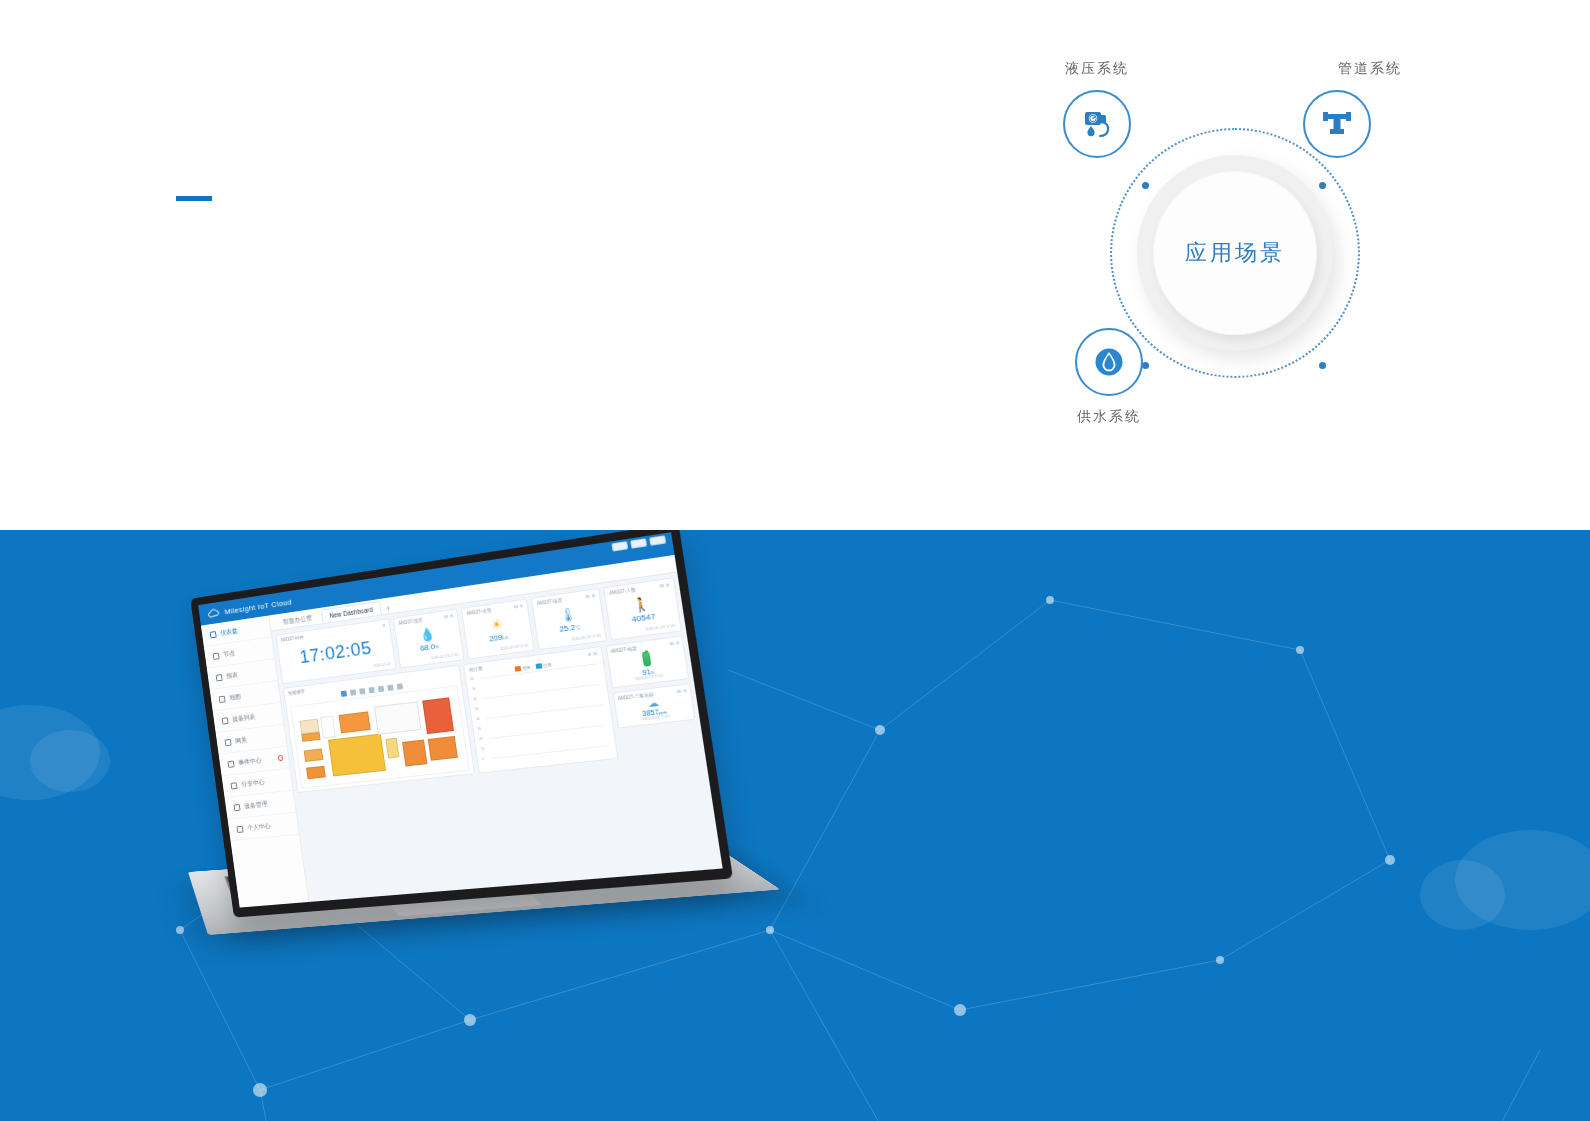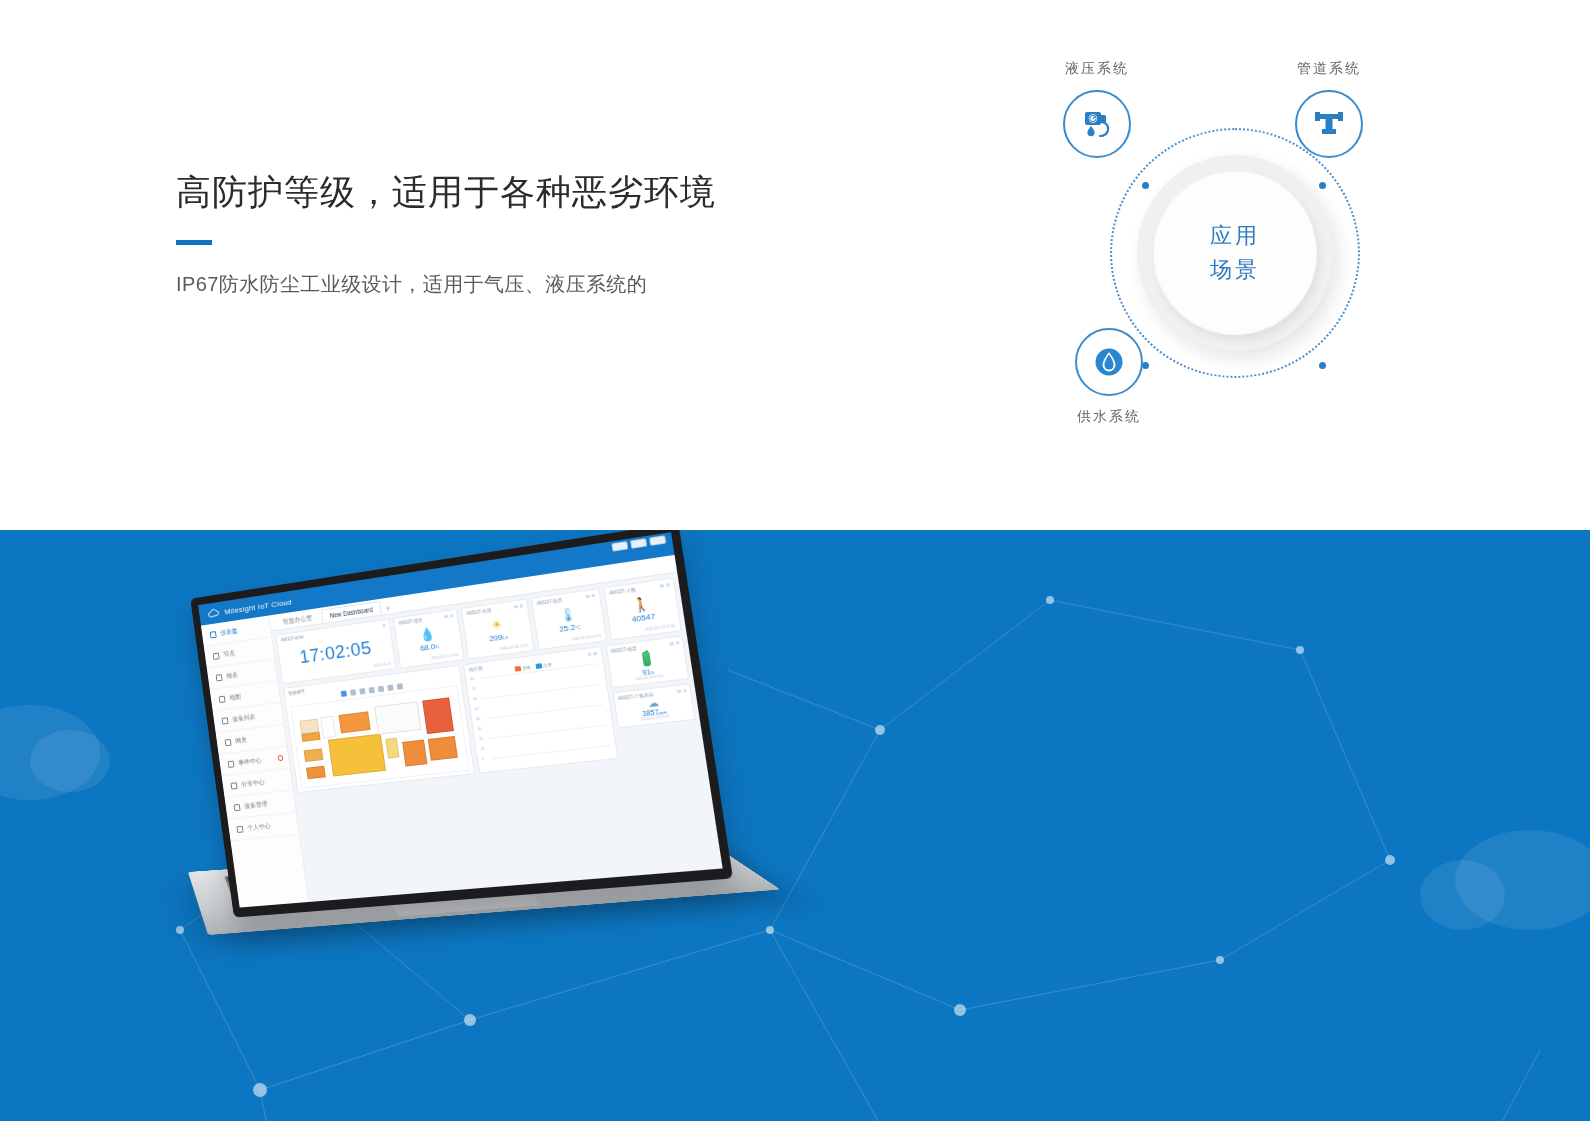--- a/index.html
+++ b/index.html
@@ -38,37 +38,37 @@
     border-radius: 50%; background: #f0f0f0;
     box-shadow: 6px 8px 18px rgba(0,0,0,.10);
   }
   .ring-inner {
     position: absolute; left: 133px; top: 131px; width: 164px; height: 164px;
     border-radius: 50%; background: #fdfdfd;
     box-shadow: inset 0 0 0 1px #f4f4f4, 3px 5px 10px rgba(0,0,0,.07);
   }
   .center-label {
     position: absolute; left: 133px; top: 131px; width: 164px; height: 164px;
-    display: flex; flex-direction: column; align-items: center; justify-content: center;
+    display: flex; flex-direction: row; align-items: center; justify-content: center;
     color: #2d7cc0; font-size: 22px; line-height: 1.55; letter-spacing: 3px;
   }
   .node { position: absolute; width: 130px; text-align: center; }
   .node .bubble {
     width: 68px; height: 68px; border-radius: 50%;
     border: 2px solid #3a8ccd; margin: 0 auto;
     display: flex; align-items: center; justify-content: center;
     background: #ffffff;
   }
   .node .nlabel {
     font-size: 14px; color: #666; letter-spacing: 2px; white-space: nowrap;
   }
   .node.top .nlabel { margin-bottom: 12px; }
   .node.bot .nlabel { margin-top: 12px; }
   .node-hyd  { left: 12px;  top: 20px;  }
-  .node-pipe { left: 244px; top: 20px;  }
+  .node-pipe { left: 252px; top: 20px; text-align: right;  }
   .node-water{ left: 24px;  top: 288px; }
   .node-air  { left: 252px; top: 288px; }
   .dot-link { position: absolute; width: 7px; height: 7px; border-radius: 50%; background: #2f7ec4; }
 
   
   .section-blue {
     position: absolute; left: 0; top: 530px; width: 1590px; height: 591px;
     background: #0c76c2; overflow: hidden;
   }
   .net-svg { position: absolute; left: 0; top: 0; width: 1590px; height: 591px; }
@@ -182,23 +182,21 @@
   .batt:after { content:''; position:absolute; top:-2.4px; left:1.6px; width:3.4px; height:1.6px; background:#2fae5f; border-radius:.6px; }
 </style>
 </head>
 <body>
 
 <div class="page">
 
   <section class="section-white">
 
     <div class="copy-left">
-      <h1 class="copy-title">高防护等级，适用于各种恶劣环境</h1>
       <div class="rule-blue"></div>
-      <p class="copy-body">IP67防水防尘工业级设计，适用于气压、液压系统的</p>
     </div>
 
     <div class="diagram">
       <div class="ring-dotted"></div>
       <div class="ring-outer"></div>
       <div class="ring-inner"></div>
       <div class="center-label">
         <span>应用</span>
         <span>场景</span>
       </div>

